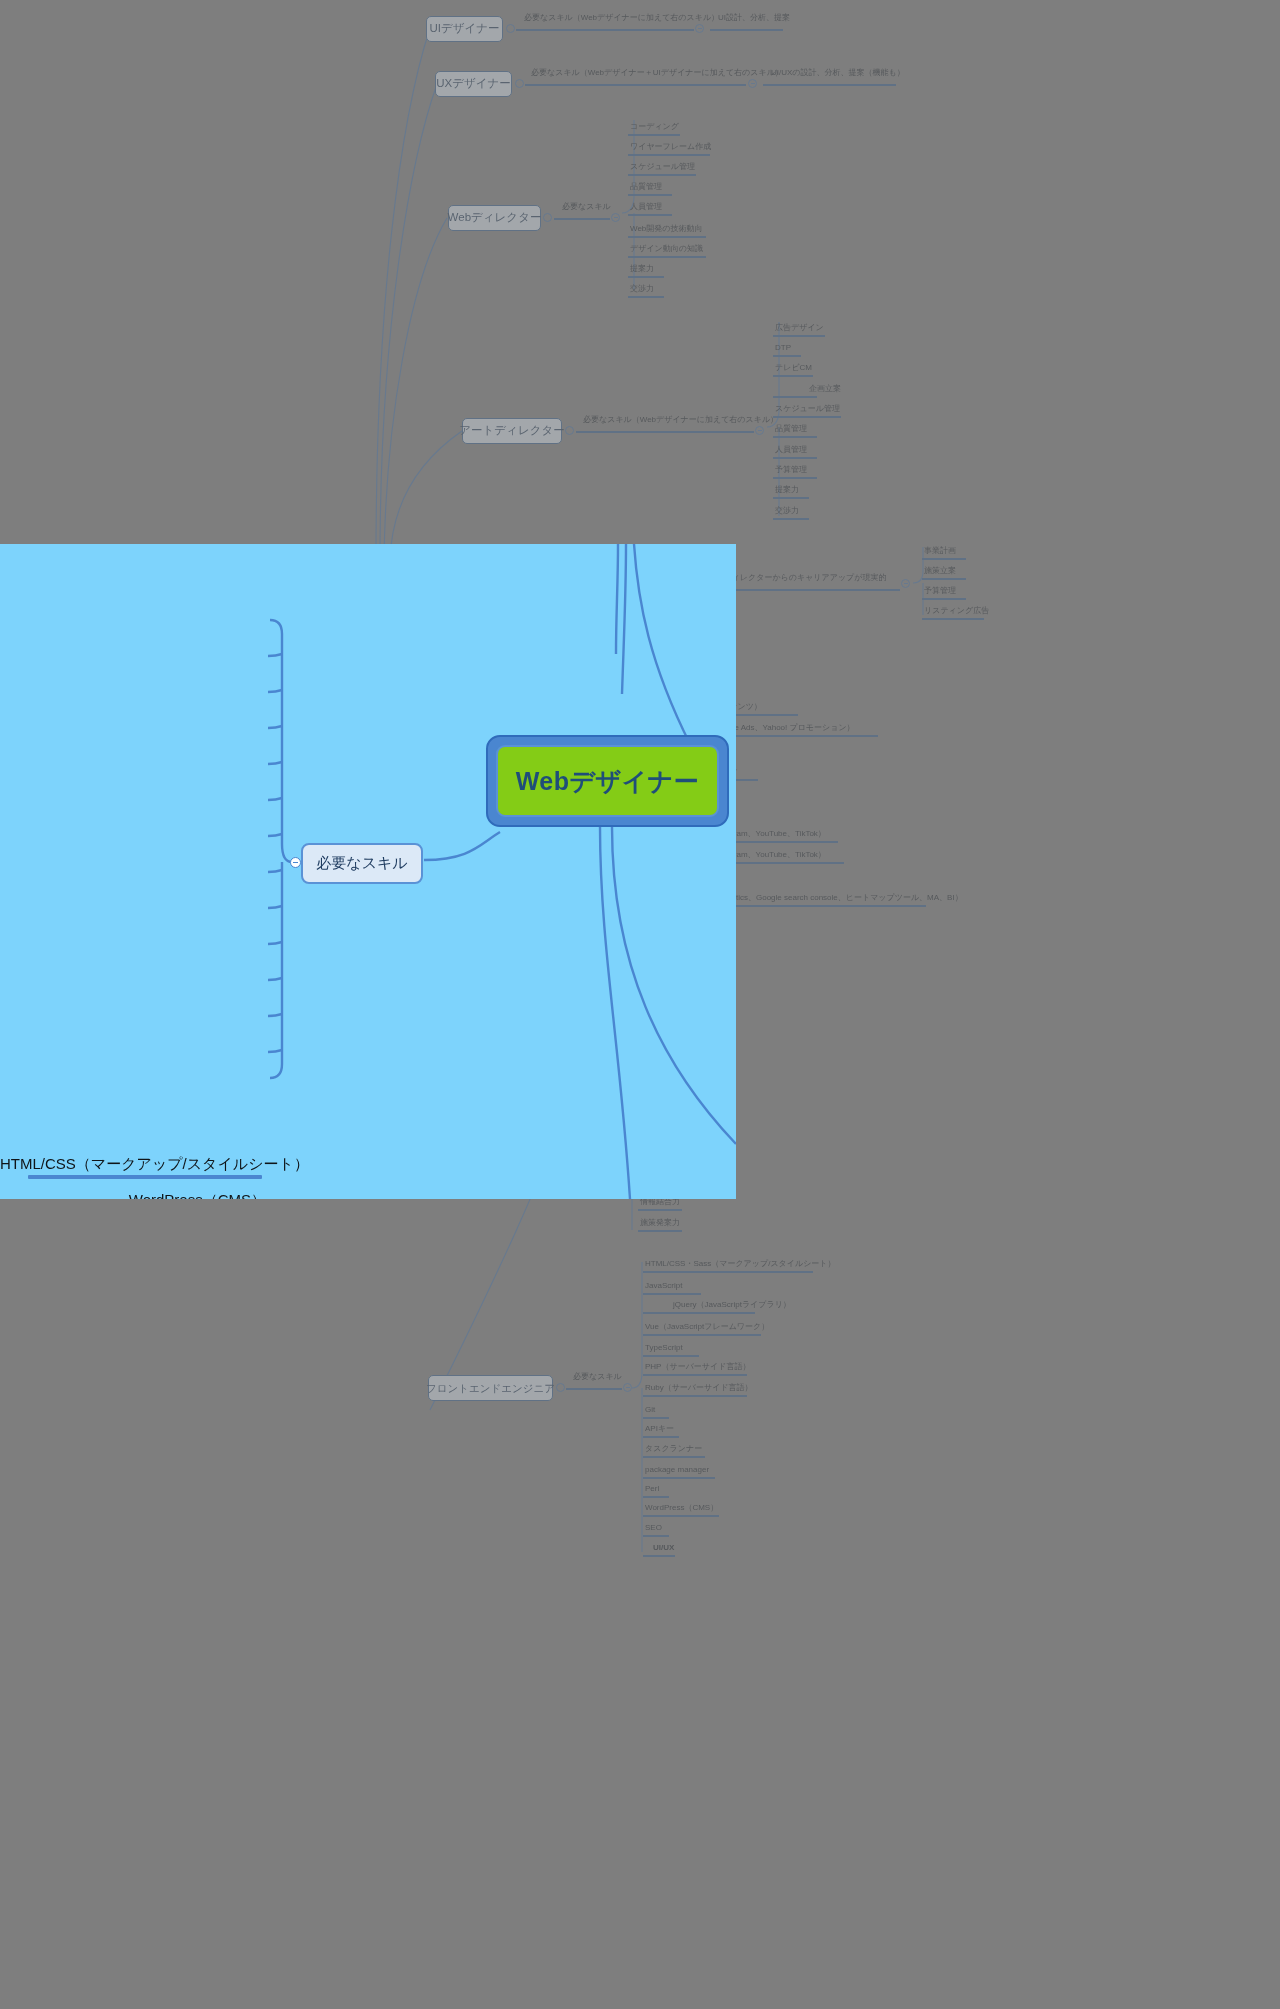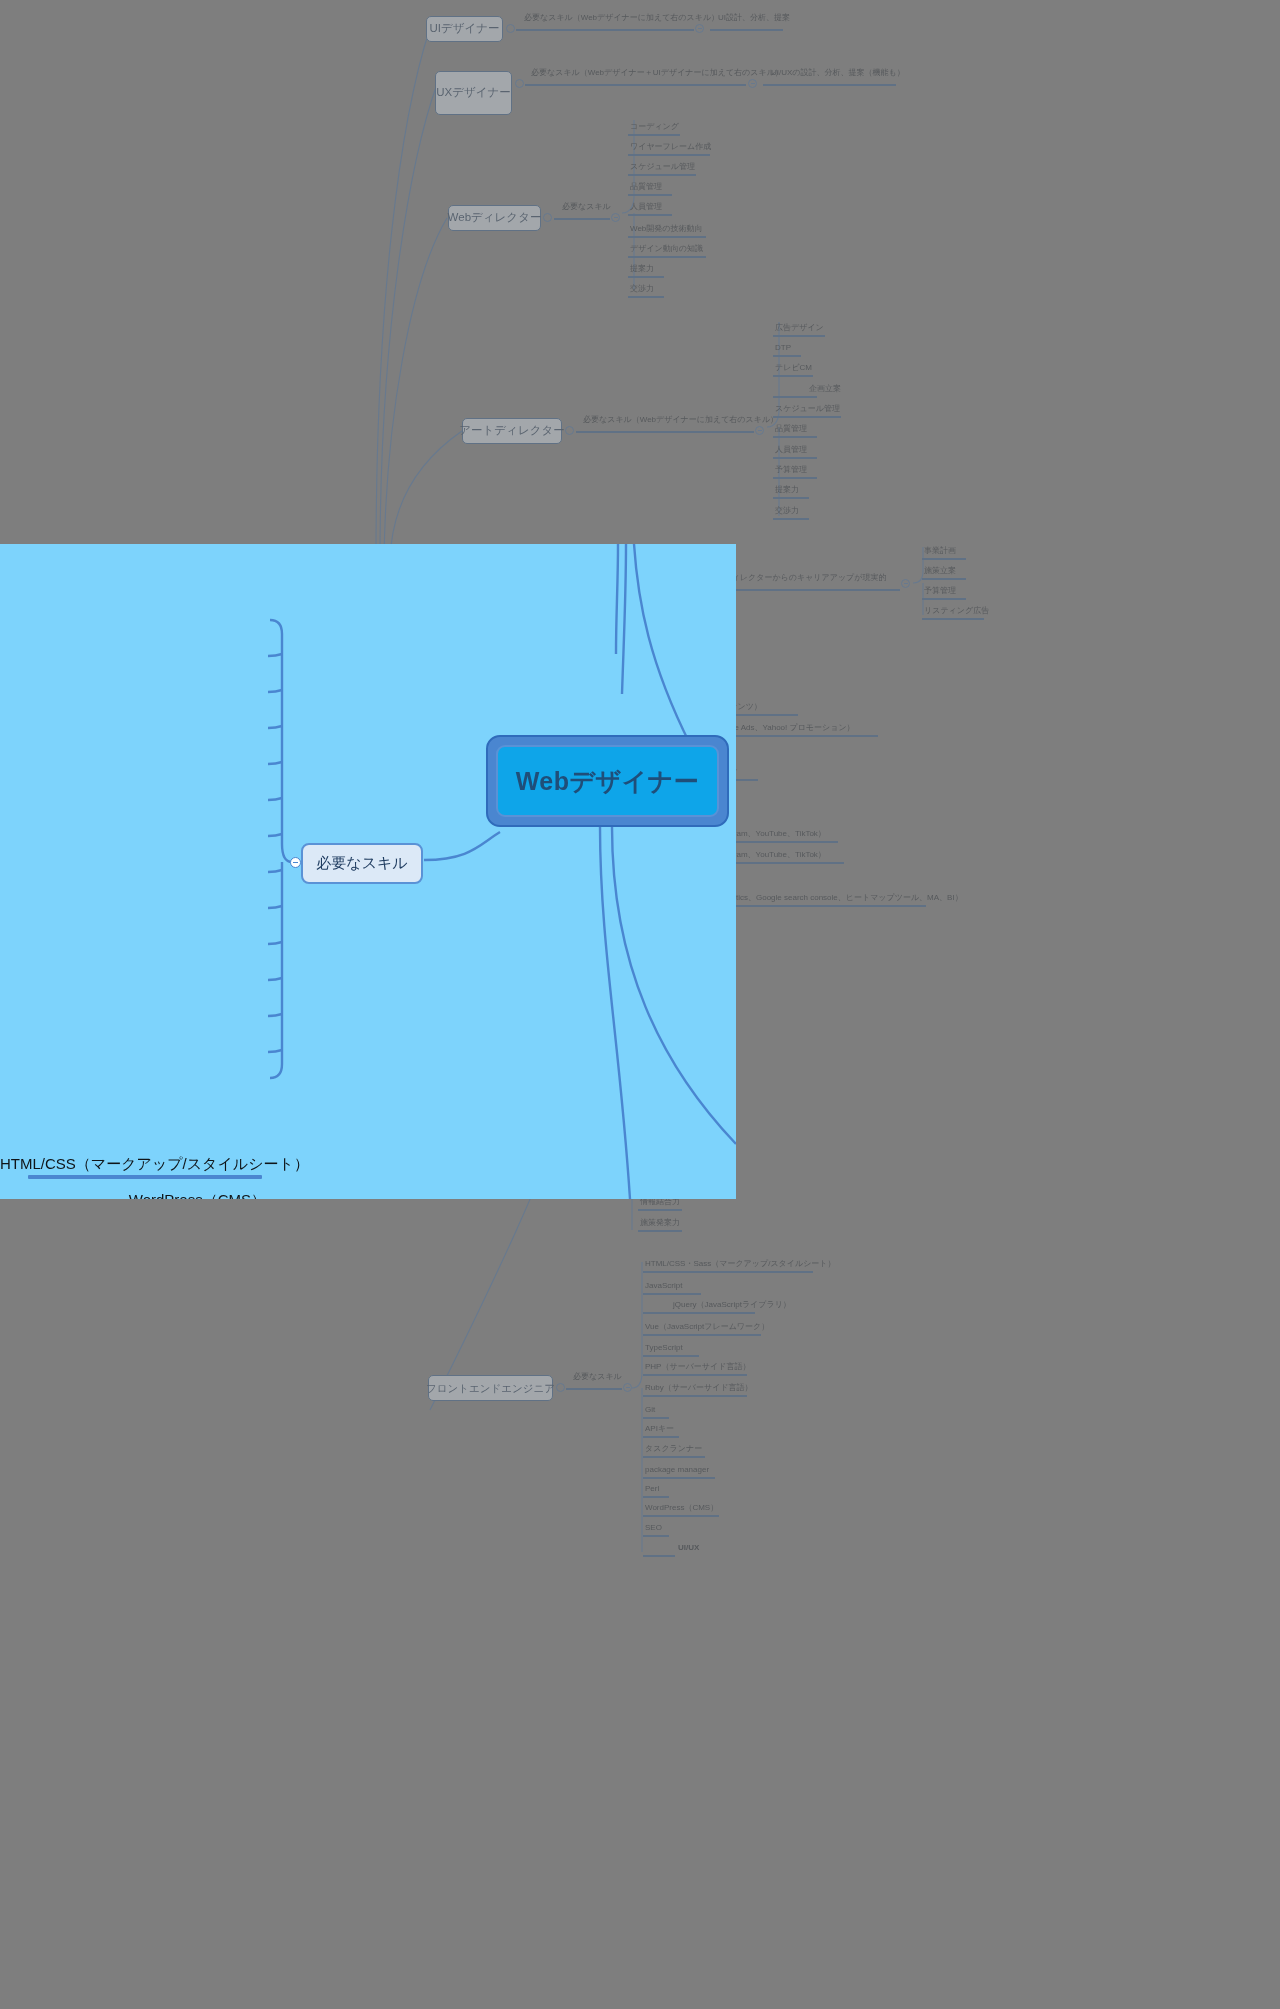--- a/index.html
+++ b/index.html
@@ -38,21 +38,21 @@
          line-height:1;text-align:right;}
   #panel .pul{position:absolute;height:4px;background:#4a86d0;border-radius:1px;}
   #panel svg{position:absolute;left:0;top:0;width:736px;height:655px;
          overflow:visible;}
   #panel svg path{fill:none;stroke:#4a86d0;stroke-width:2.4;}
 
   .big-node{position:absolute;box-sizing:border-box;border-radius:12px;}
   #root-outer{left:486px;top:735px;width:243px;height:92px;
      background:#4a86d0;border:2px solid #2f6bbb;border-radius:14px;z-index:70;}
   #root-inner{position:absolute;left:8px;top:8px;right:8px;bottom:8px;
-     background:#0ea5e9;border:2.5px solid #5a92d6;border-radius:9px;
+     background:#84cc16;border:2.5px solid #5a92d6;border-radius:9px;
      display:flex;align-items:center;justify-content:center;}
   #root-inner span{font-size:25px;font-weight:bold;color:#1f4e79;letter-spacing:.5px;}
 
   #skillnode{left:301px;top:843px;width:122px;height:41px;background:#dce9f7;
      border:2.2px solid #5a92d6;border-radius:8px;z-index:70;
      display:flex;align-items:center;justify-content:center;}
   #skillnode span{font-size:15px;color:#1f3c60;}
   #skillknob{position:absolute;left:290px;top:857px;width:11px;height:11px;
      border:1.6px solid #4a86d0;border-radius:50%;background:#fff;z-index:72;box-sizing:border-box;}
   #skillknob::after{content:"";position:absolute;left:2px;top:3.7px;width:5px;height:1.6px;background:#4a86d0;}
@@ -75,21 +75,21 @@
   <div class="node" style="left:426px;top:16px;width:77px;height:26px;font-size:11.5px;">
     <span>UIデザイナー</span>
   </div>
   <div class="knob" style="left:506px;top:24px;"></div>
   <div class="leaf" style="left:524px;top:14px;font-size:8px;">必要なスキル（Webデザイナーに加えて右のスキル）</div>
   <div class="ul" style="left:516px;top:29px;width:178px;"></div>
   <div class="knob minus" style="left:695px;top:24px;"></div>
   <div class="leaf" style="left:718px;top:14px;font-size:8px;">UI設計、分析、提案</div>
   <div class="ul" style="left:710px;top:29px;width:73px;"></div>
 
-  <div class="node" style="left:435px;top:71px;width:77px;height:44px;font-size:11.5px;">
+  <div class="node" style="left:435px;top:71px;width:77px;height:26px;font-size:11.5px;">
     <span>UXデザイナー</span>
   </div>
   <div class="knob" style="left:515px;top:79px;"></div>
   <div class="leaf" style="left:531px;top:69px;font-size:8px;">必要なスキル（Webデザイナー＋UIデザイナーに加えて右のスキル）</div>
   <div class="ul" style="left:525px;top:84px;width:221px;"></div>
   <div class="knob minus" style="left:748px;top:79px;"></div>
   <div class="leaf" style="left:771px;top:69px;font-size:8px;">UI/UXの設計、分析、提案（機能も）</div>
   <div class="ul" style="left:763px;top:84px;width:133px;"></div>
 
   <div class="node" style="left:448px;top:205px;width:93px;height:26px;font-size:11.5px;">
@@ -230,21 +230,21 @@
   <div class="leaf" style="left:645px;top:1445px;font-size:8px;">タスクランナー</div>
   <div class="ul thin" style="left:643px;top:1456px;width:62px;"></div>
   <div class="leaf" style="left:645px;top:1466px;font-size:8px;">package manager</div>
   <div class="ul thin" style="left:643px;top:1477px;width:72px;"></div>
   <div class="leaf" style="left:645px;top:1485px;font-size:8px;">Perl</div>
   <div class="ul thin" style="left:643px;top:1496px;width:26px;"></div>
   <div class="leaf" style="left:645px;top:1504px;font-size:8px;">WordPress（CMS）</div>
   <div class="ul thin" style="left:643px;top:1515px;width:76px;"></div>
   <div class="leaf" style="left:645px;top:1524px;font-size:8px;">SEO</div>
   <div class="ul thin" style="left:643px;top:1535px;width:26px;"></div>
-  <div class="leaf" style="left:678px;top:1544px;font-size:8px;font-weight:bold;">UI/UX</div>
+  <div class="leaf" style="left:653px;top:1544px;font-size:8px;font-weight:bold;">UI/UX</div>
   <div class="ul thin" style="left:643px;top:1555px;width:32px;"></div>
 
 </div>
 
 <div id="map-tint"></div>
 
 <div id="panel">
   <svg>
 
     <path d="M292 318 C 286 318, 282 312, 282 300 L 282 90 C 282 80, 278 76, 270 76"></path>

